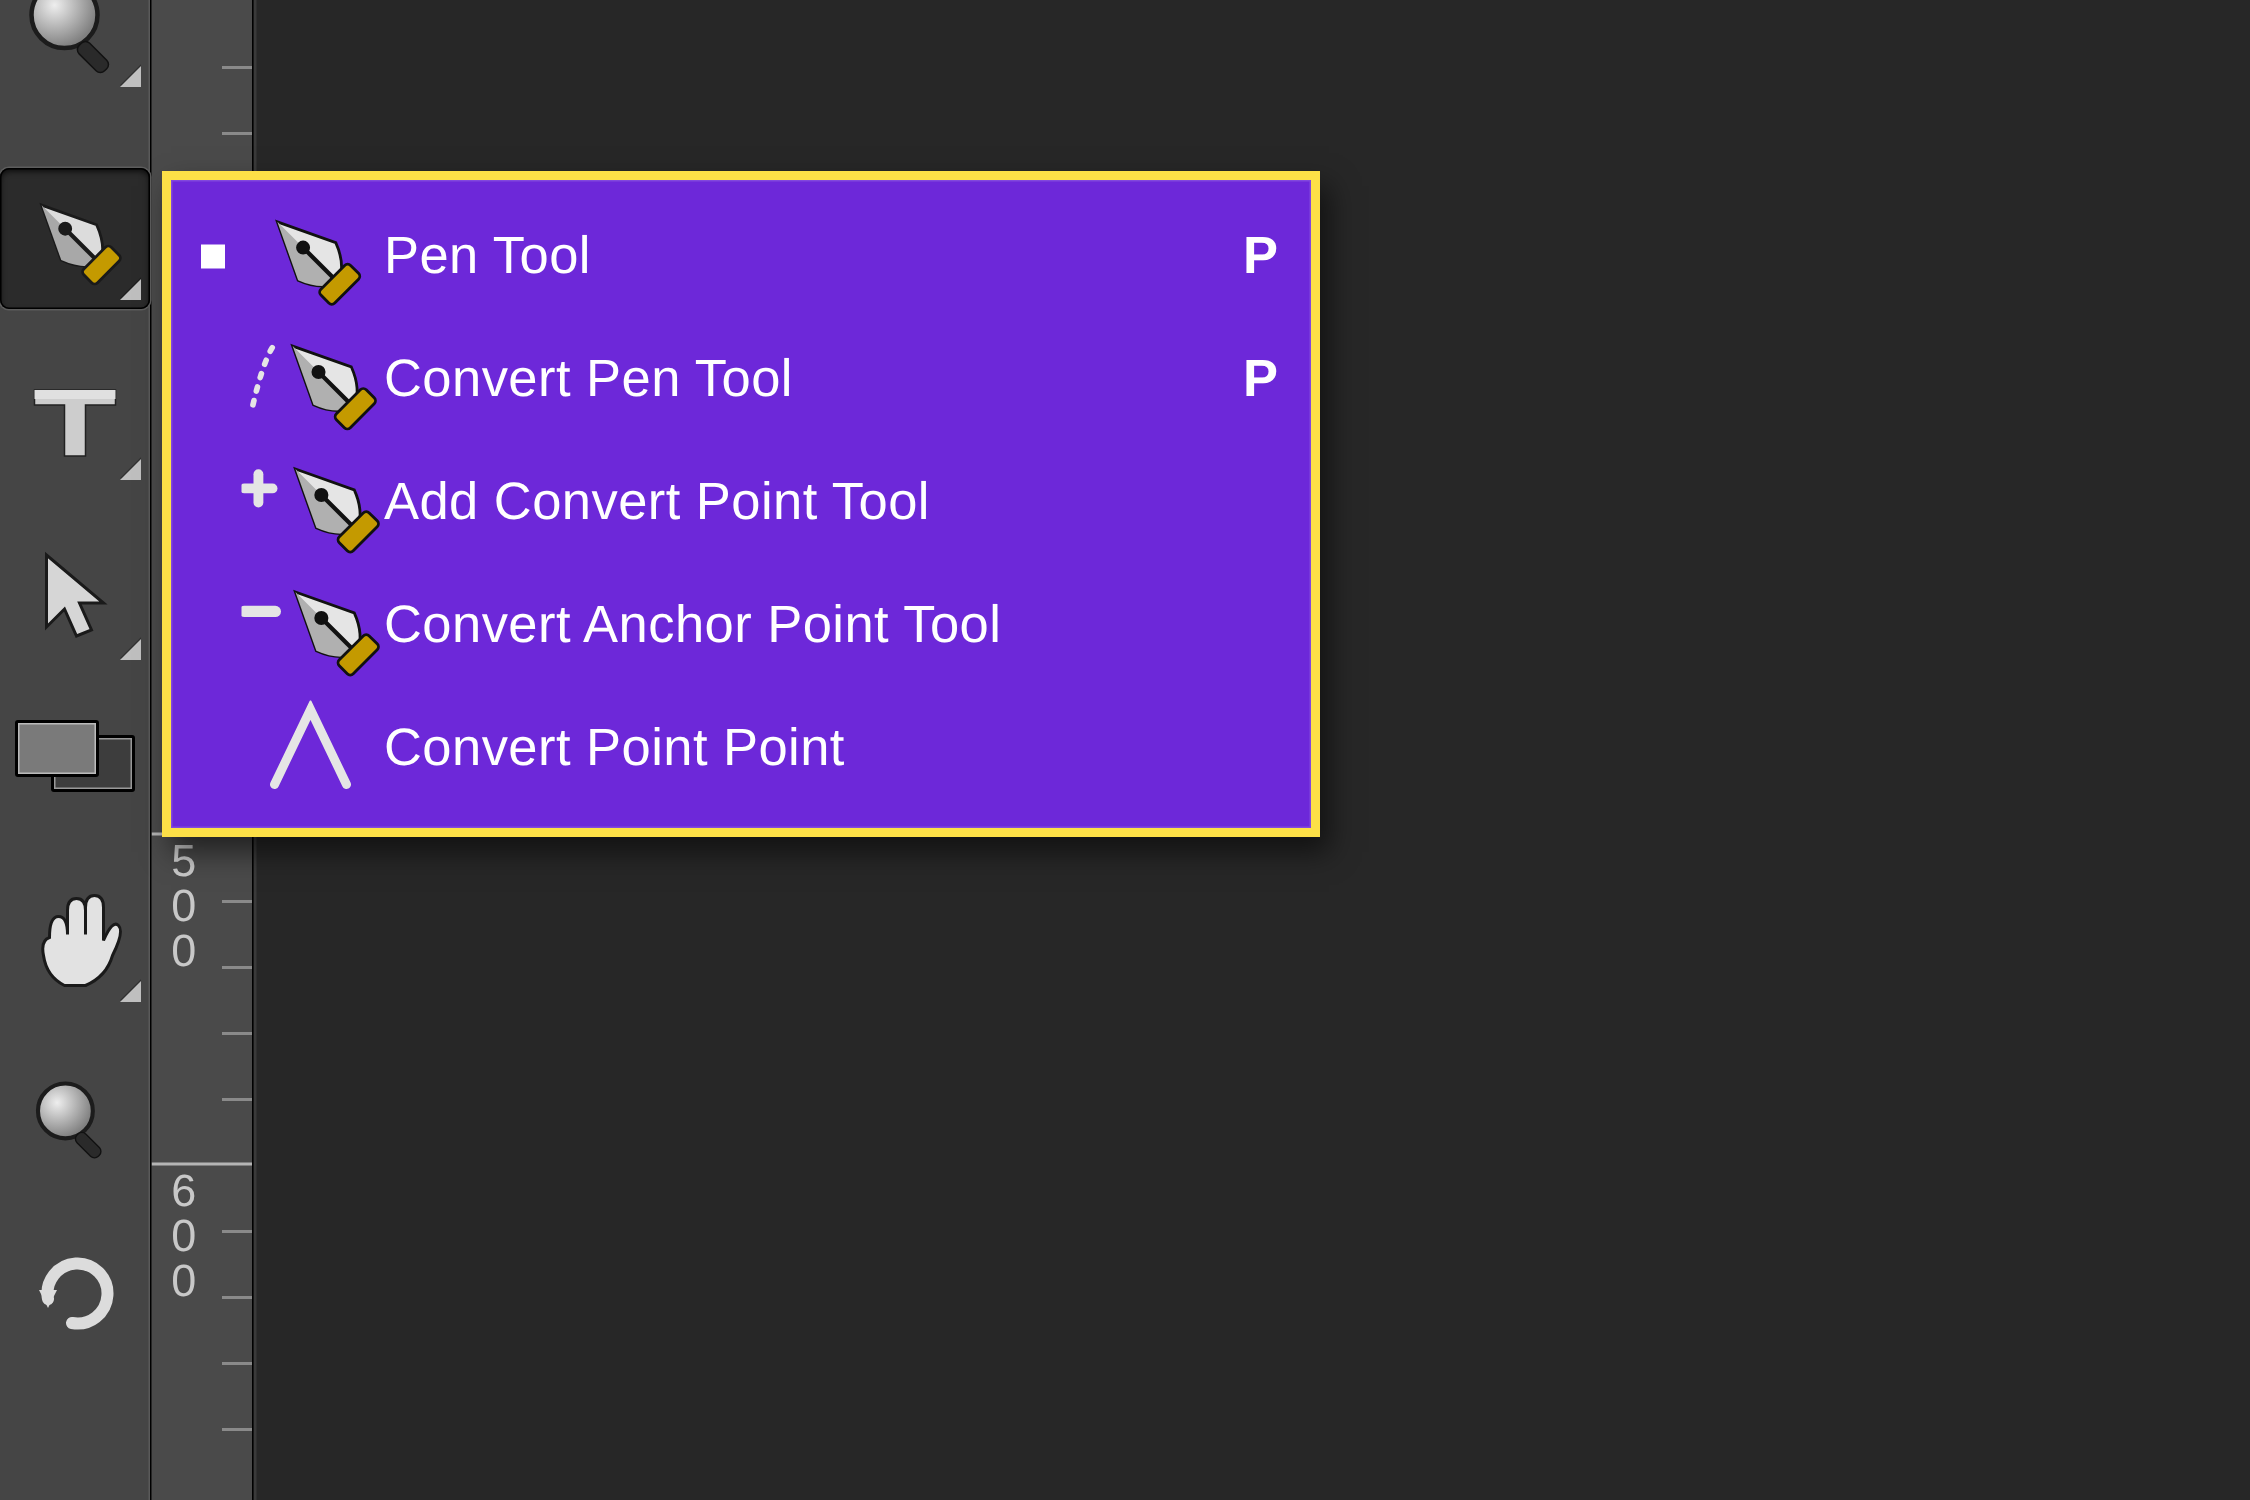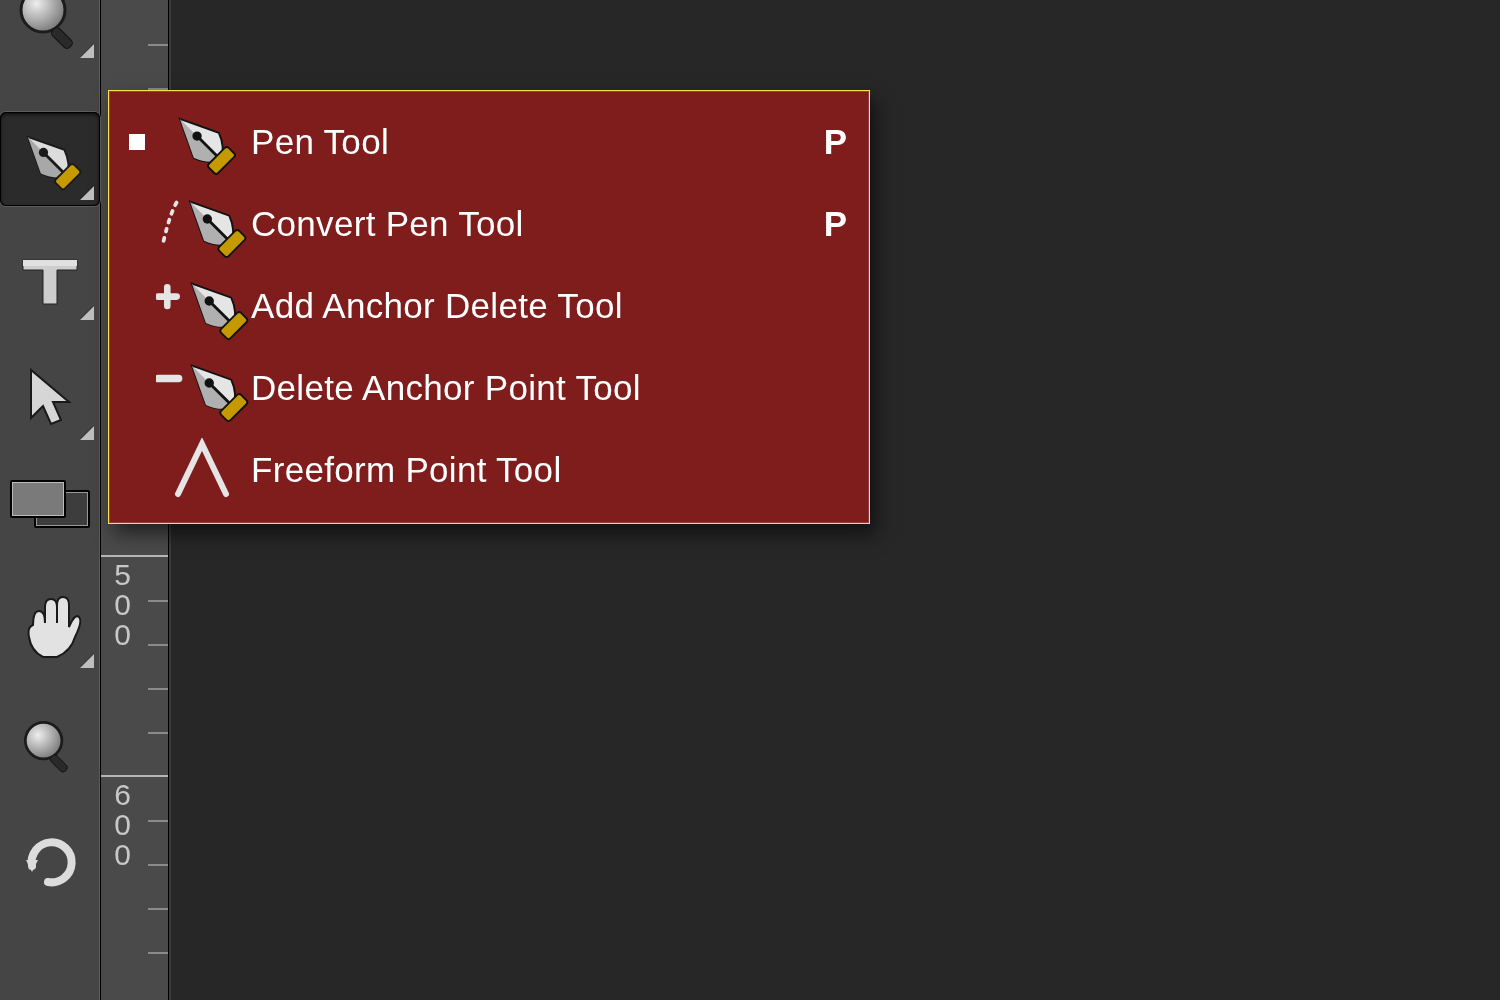--- a/index.html
+++ b/index.html
@@ -126,24 +126,24 @@
     bottom: 0;
     background: #272727;
     border-left: 1px solid #000;
     box-shadow: inset 2px 0 0 #3a3a3a;
   }
 
   
   .flyout {
     position: absolute;
     left: 108px;
-    top: 90px;
+    top: 114px;
     width: 760px;
-    background: #7f1d1d;
-    border: 1px solid #fde047;
+    background: #6d28d9;
+    border: 6px solid #fde047;
     box-shadow:
       0 0 0 1px rgba(255,255,255,0.15) inset,
       6px 10px 18px rgba(0,0,0,0.55);
     padding: 10px 0 12px 0;
   }
   .flyout-row {
     display: flex;
     align-items: center;
     height: 82px;
     padding: 0 22px 0 10px;
@@ -356,47 +356,47 @@
         </g>
         <g transform="translate(18 2) rotate(-45 45 37)">
           <path d="M45 2 L64 42 Q58 58 45 64 Q32 58 26 42 Z" fill="#e5e5e5" stroke="#111" stroke-width="2"></path>
           <path d="M45 2 L26 42 Q32 58 45 64 Z" fill="#b0b0b0"></path>
           <line x1="45" y1="28" x2="45" y2="62" stroke="#111" stroke-width="3"></line>
           <circle cx="45" cy="28" r="5" fill="#111"></circle>
           <rect x="30" y="58" width="30" height="14" rx="3" fill="#c49a00" stroke="#111" stroke-width="2"></rect>
         </g>
       </svg>
     </div>
-    <div class="row-label">Add Anchor Delete Tool</div>
+    <div class="row-label">Add Convert Point Tool</div>
     <div class="row-shortcut"></div>
   </div>
 
   <div class="flyout-row">
     <div class="sel-mark"></div>
     <div class="row-icon">
       <svg width="94" height="74" viewBox="0 0 100 76">
 
         <line x1="2" y1="28" x2="24" y2="28" stroke="#e5e5e5" stroke-width="8" stroke-linecap="round"></line>
         <g transform="translate(18 2) rotate(-45 45 37)">
           <path d="M45 2 L64 42 Q58 58 45 64 Q32 58 26 42 Z" fill="#e5e5e5" stroke="#111" stroke-width="2"></path>
           <path d="M45 2 L26 42 Q32 58 45 64 Z" fill="#b0b0b0"></path>
           <line x1="45" y1="28" x2="45" y2="62" stroke="#111" stroke-width="3"></line>
           <circle cx="45" cy="28" r="5" fill="#111"></circle>
           <rect x="30" y="58" width="30" height="14" rx="3" fill="#c49a00" stroke="#111" stroke-width="2"></rect>
         </g>
       </svg>
     </div>
-    <div class="row-label">Delete Anchor Point Tool</div>
+    <div class="row-label">Convert Anchor Point Tool</div>
     <div class="row-shortcut"></div>
   </div>
 
   <div class="flyout-row">
     <div class="sel-mark"></div>
     <div class="row-icon">
       <svg width="70" height="64" viewBox="0 0 70 64">
         <path d="M10 56 L34 6 L58 56" fill="none" stroke="#e5e5e5" stroke-width="6" stroke-linejoin="miter" stroke-linecap="round"></path>
       </svg>
     </div>
-    <div class="row-label">Freeform Point Tool</div>
+    <div class="row-label">Convert Point Point</div>
     <div class="row-shortcut"></div>
   </div>
 
 </div>
 
 </body></html>

